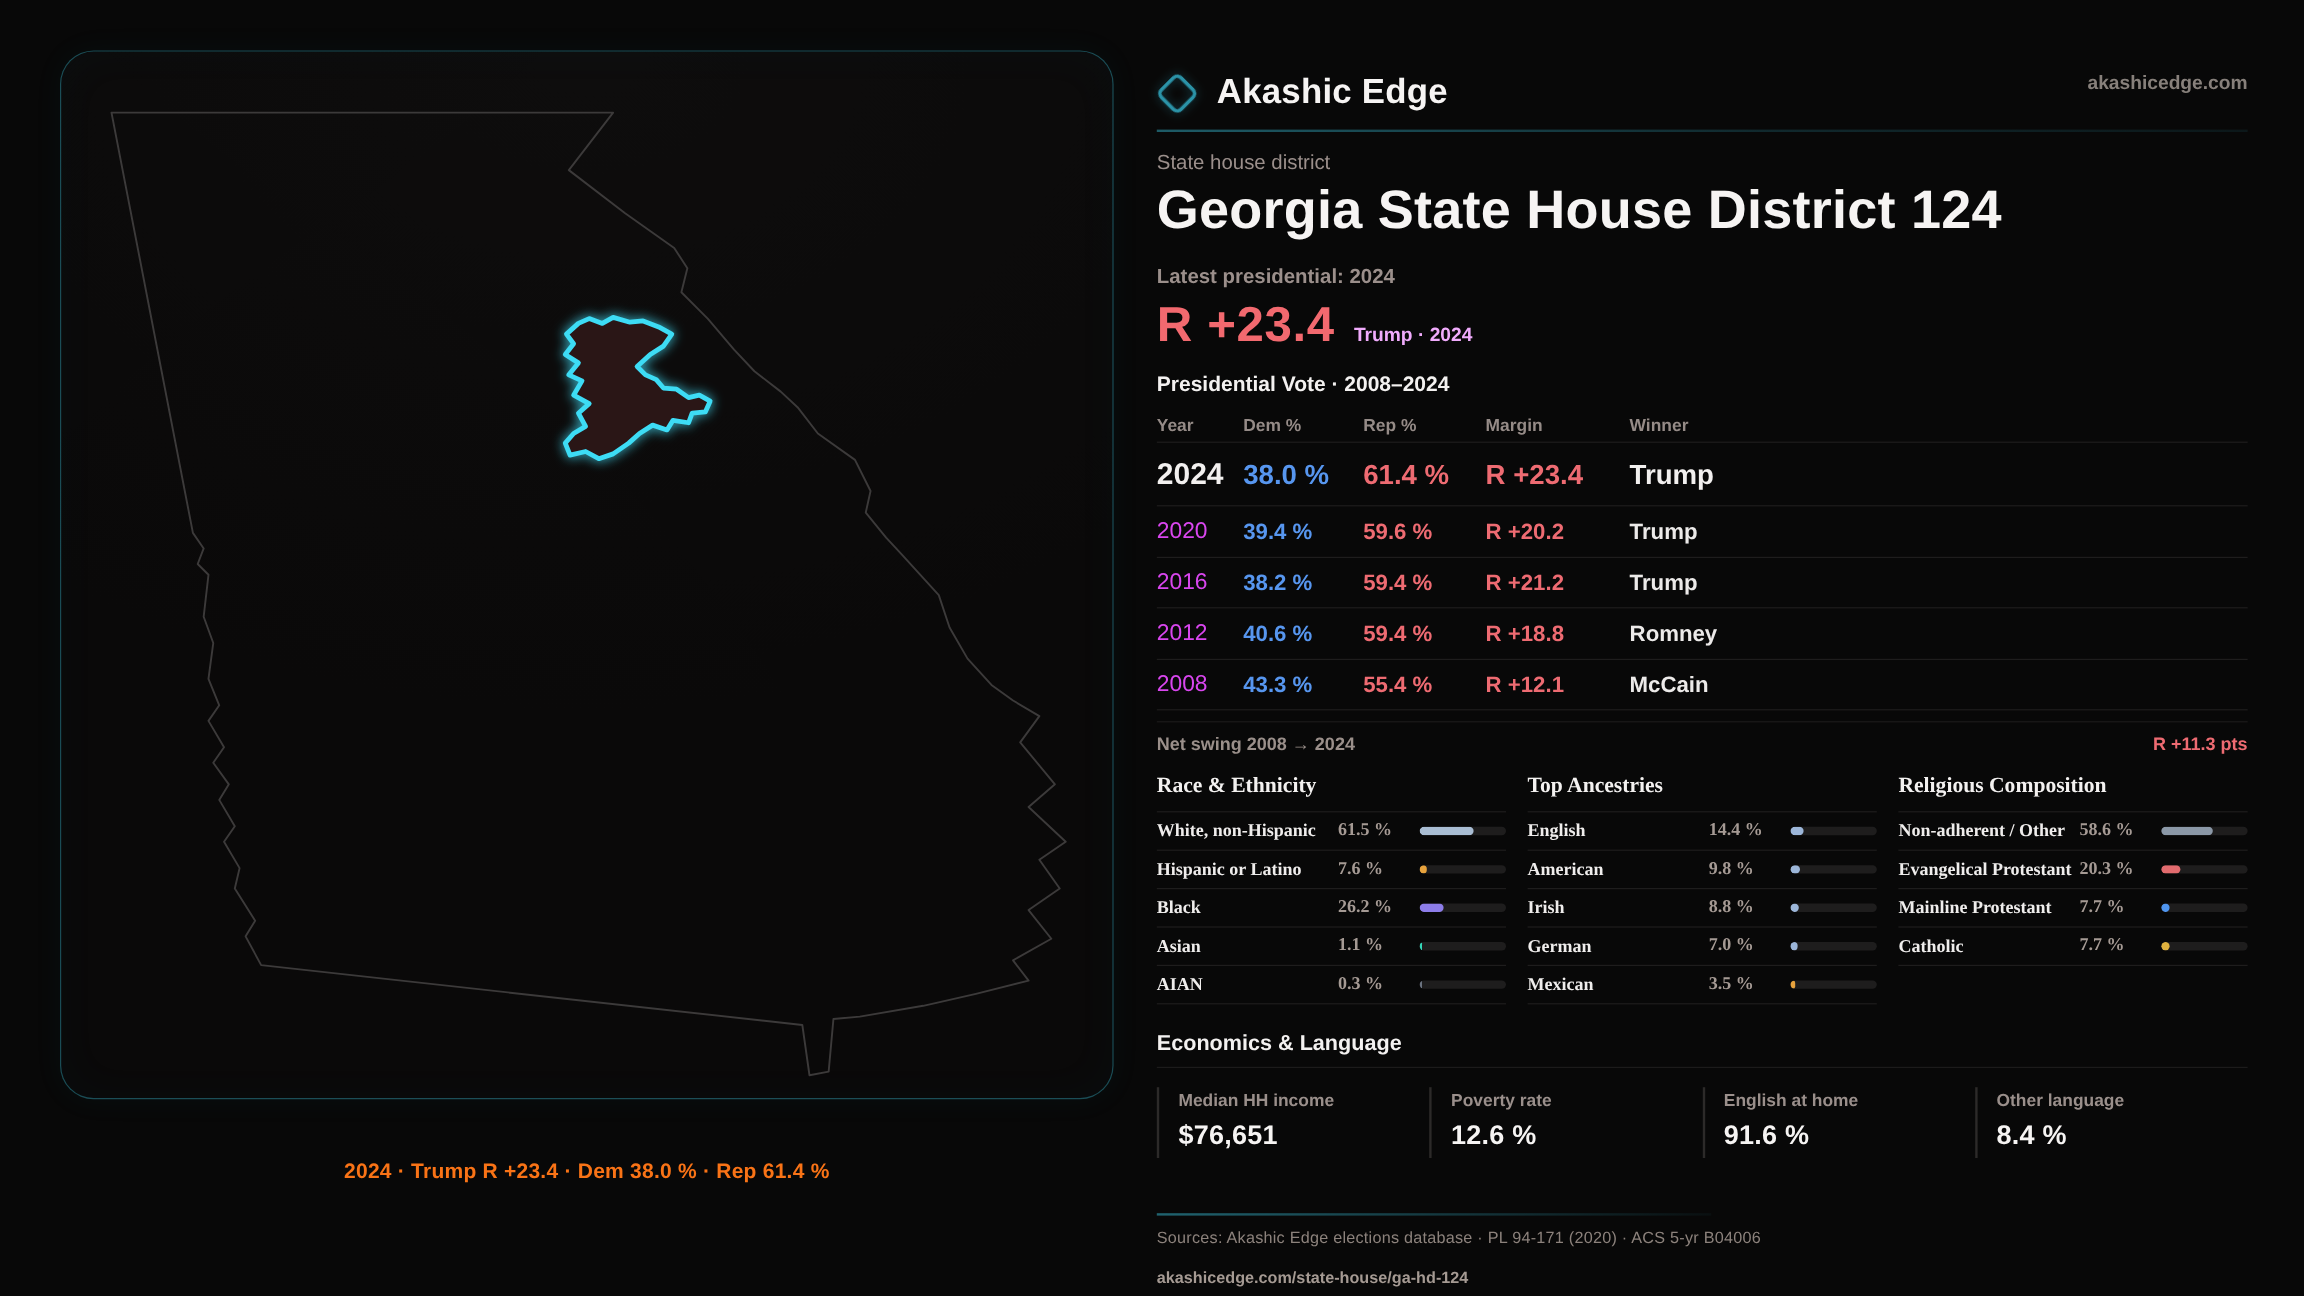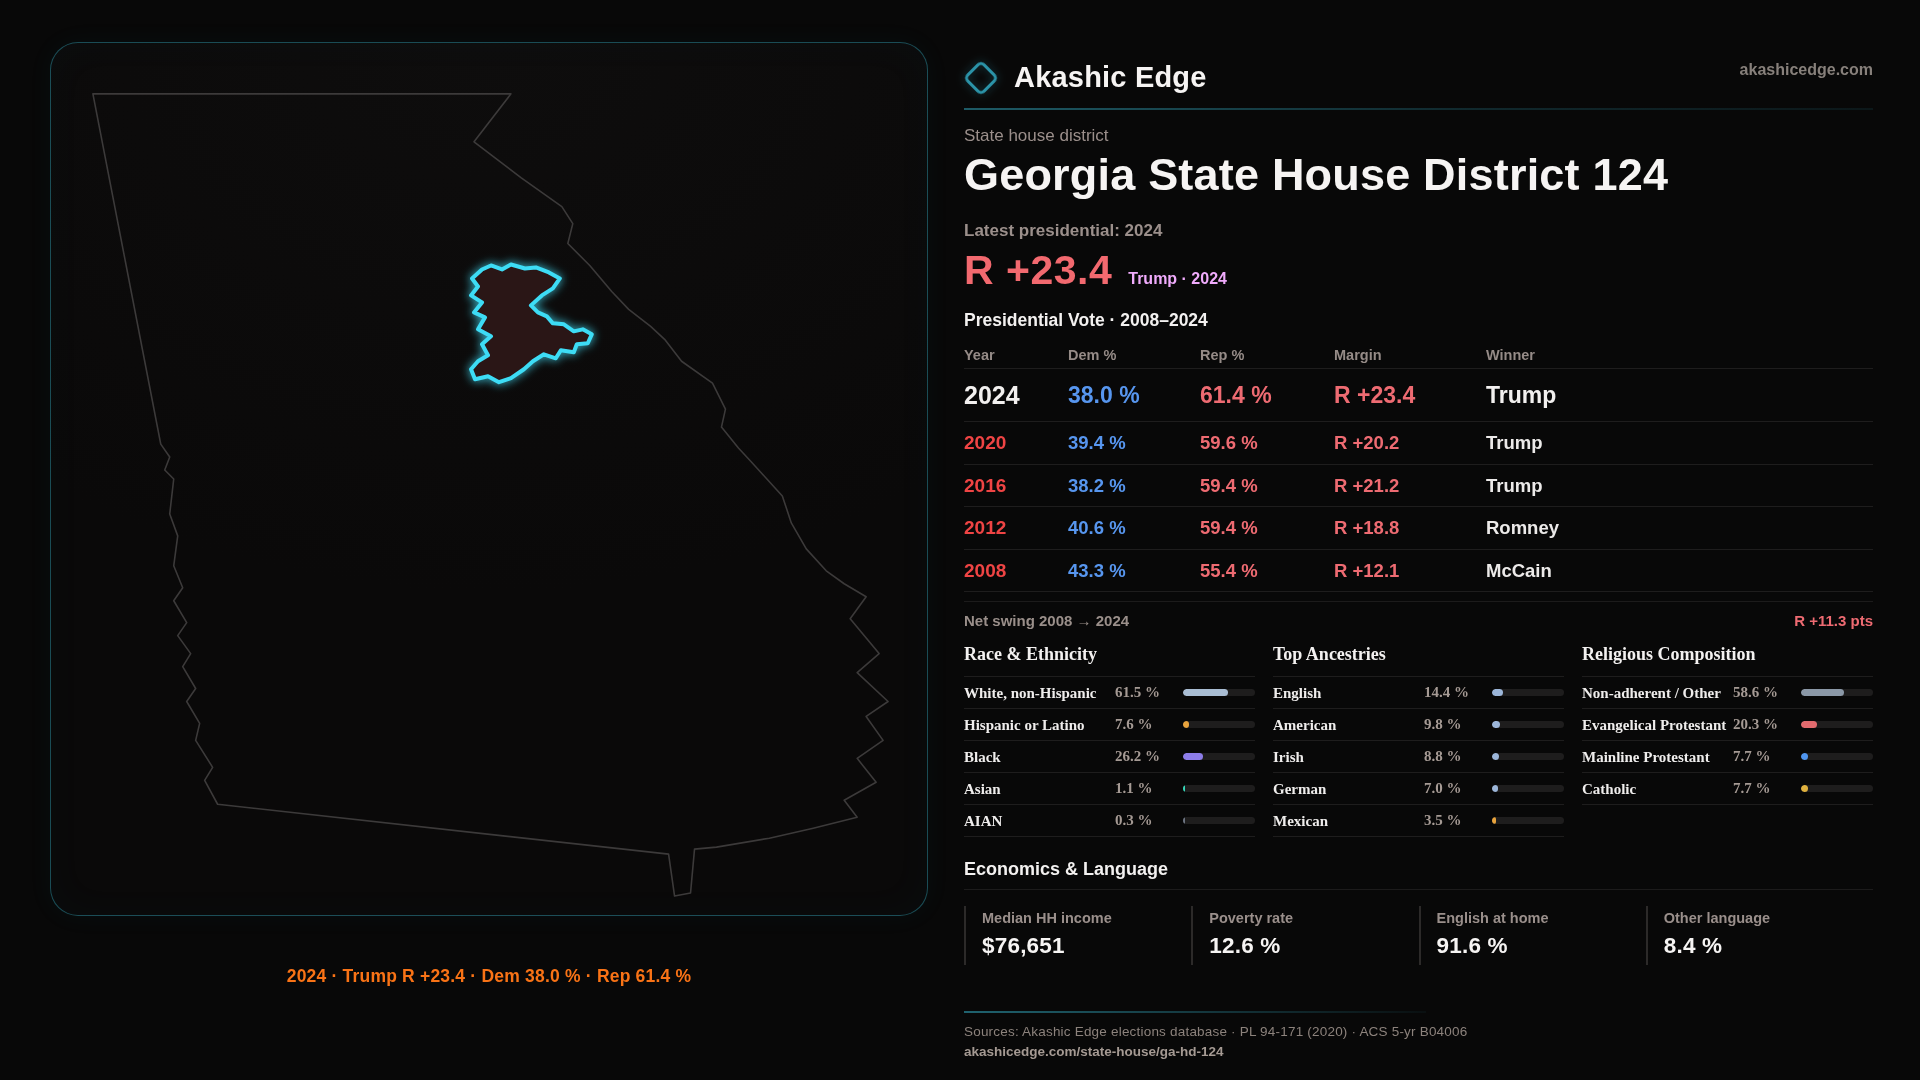--- a/index.html
+++ b/index.html
@@ -54,30 +54,30 @@
   .kicker{margin-top:16px;font-size:17px;font-weight:400;color:#9b8f8b;}
   .page-title{margin-top:4px;font-size:45px;font-weight:700;line-height:1.12;color:#f6f4f3;letter-spacing:.2px;}
   .latest{margin-top:21px;font-size:17px;font-weight:700;color:#9b8f8b;}
   .margin-row{margin-top:6px;display:flex;align-items:baseline;gap:16px;}
   .margin-big{font-size:41px;font-weight:700;color:#f2696f;letter-spacing:.5px;}
   .margin-note{font-size:16px;font-weight:600;color:#f0abfc;}
   .pv-title{margin-top:16px;font-size:17.5px;font-weight:700;color:#f3f1f0;}
   
   .vtable{margin-top:10px;width:100%;}
   .vrow{display:grid;grid-template-columns:72px 100px 102px 120px 1fr;align-items:center;
-    border-bottom:1px solid var(--hair);gap:32px;}
+    border-bottom:1px solid var(--hair);}
   .vrow.head{height:28px;}
   .vrow.head > div{font-size:14.5px;font-weight:600;color:#958b87;}
   .vrow.hl{height:53px;}
   .vrow.hl .c-year{font-size:25px;font-weight:700;color:var(--white);}
   .vrow.hl .c-dem{font-size:23px;font-weight:700;color:var(--dem-blue);}
   .vrow.hl .c-rep,.vrow.hl .c-margin{font-size:23px;font-weight:700;color:var(--rep-red);}
   .vrow.hl .c-winner{font-size:23px;font-weight:700;color:var(--white);}
   .vrow.norm{height:42.5px;}
-  .vrow.norm .c-year{font-size:19px;font-weight:700;color:#ef4444;}
+  .vrow.norm .c-year{font-size:19px;font-weight:400;color:#d946ef;}
   .vrow.norm .c-dem{font-size:18.5px;font-weight:700;color:var(--dem-blue);}
   .vrow.norm .c-rep,.vrow.norm .c-margin{font-size:18.5px;font-weight:700;color:var(--rep-red);}
   .vrow.norm .c-winner{font-size:18.5px;font-weight:700;color:#eceae9;}
   .netswing{margin-top:9px;border-top:1px solid #1c1b1b;padding-top:10px;
     display:flex;justify-content:space-between;align-items:center;}
   .netswing .lab{font-size:15px;font-weight:600;color:#9a8f8a;}
   .netswing .val{font-size:15px;font-weight:700;color:var(--rep-red);}
   
   .demo-grid{margin-top:15px;display:grid;grid-template-columns:1fr 1fr 1fr;gap:18px;font-family:Liberation Serif, serif;}
   .demo-col h3{font-size:18px;font-weight:700;color:#f3f1f0;margin-bottom:11px;}
@@ -92,21 +92,21 @@
   .econ-title{margin-top:22px;font-size:18px;font-weight:700;color:#f3f1f0;}
   .econ-divider{margin-top:9px;height:1px;background:#1c1b1b;}
   .econ-grid{margin-top:16px;display:grid;grid-template-columns:1fr 1fr 1fr 1fr;}
   .stat{border-left:2px solid #2c2a29;padding:4px 0 6px 16px;}
   .stat .slabel{font-size:14.5px;font-weight:600;color:#9a8f8b;}
   .stat .svalue{margin-top:7px;font-size:22.5px;font-weight:700;color:#f6f4f3;letter-spacing:.2px;}
   
   .foot-line{margin-top:46px;width:462px;height:2px;
     background:linear-gradient(90deg, rgba(47,159,180,.6), rgba(47,159,180,.05));}
   .sources{margin-top:11px;font-size:13.5px;font-weight:500;color:#8c827c;letter-spacing:.2px;}
-  .permalink{display:block;margin-top:5px;font-size:13.5px;font-weight:700;color:#a59a93;text-decoration:none;}
+  .permalink{display:block;margin-top:18px;font-size:13.5px;font-weight:700;color:#a59a93;text-decoration:none;}
 </style>
 </head>
 <body>
 
 <div class="map-panel">
   <svg viewBox="0 0 878 874">
     <defs>
       <filter id="glow" x="-40%" y="-40%" width="180%" height="180%">
         <feGaussianBlur stdDeviation="5" result="b"></feGaussianBlur>
         <feMerge>

